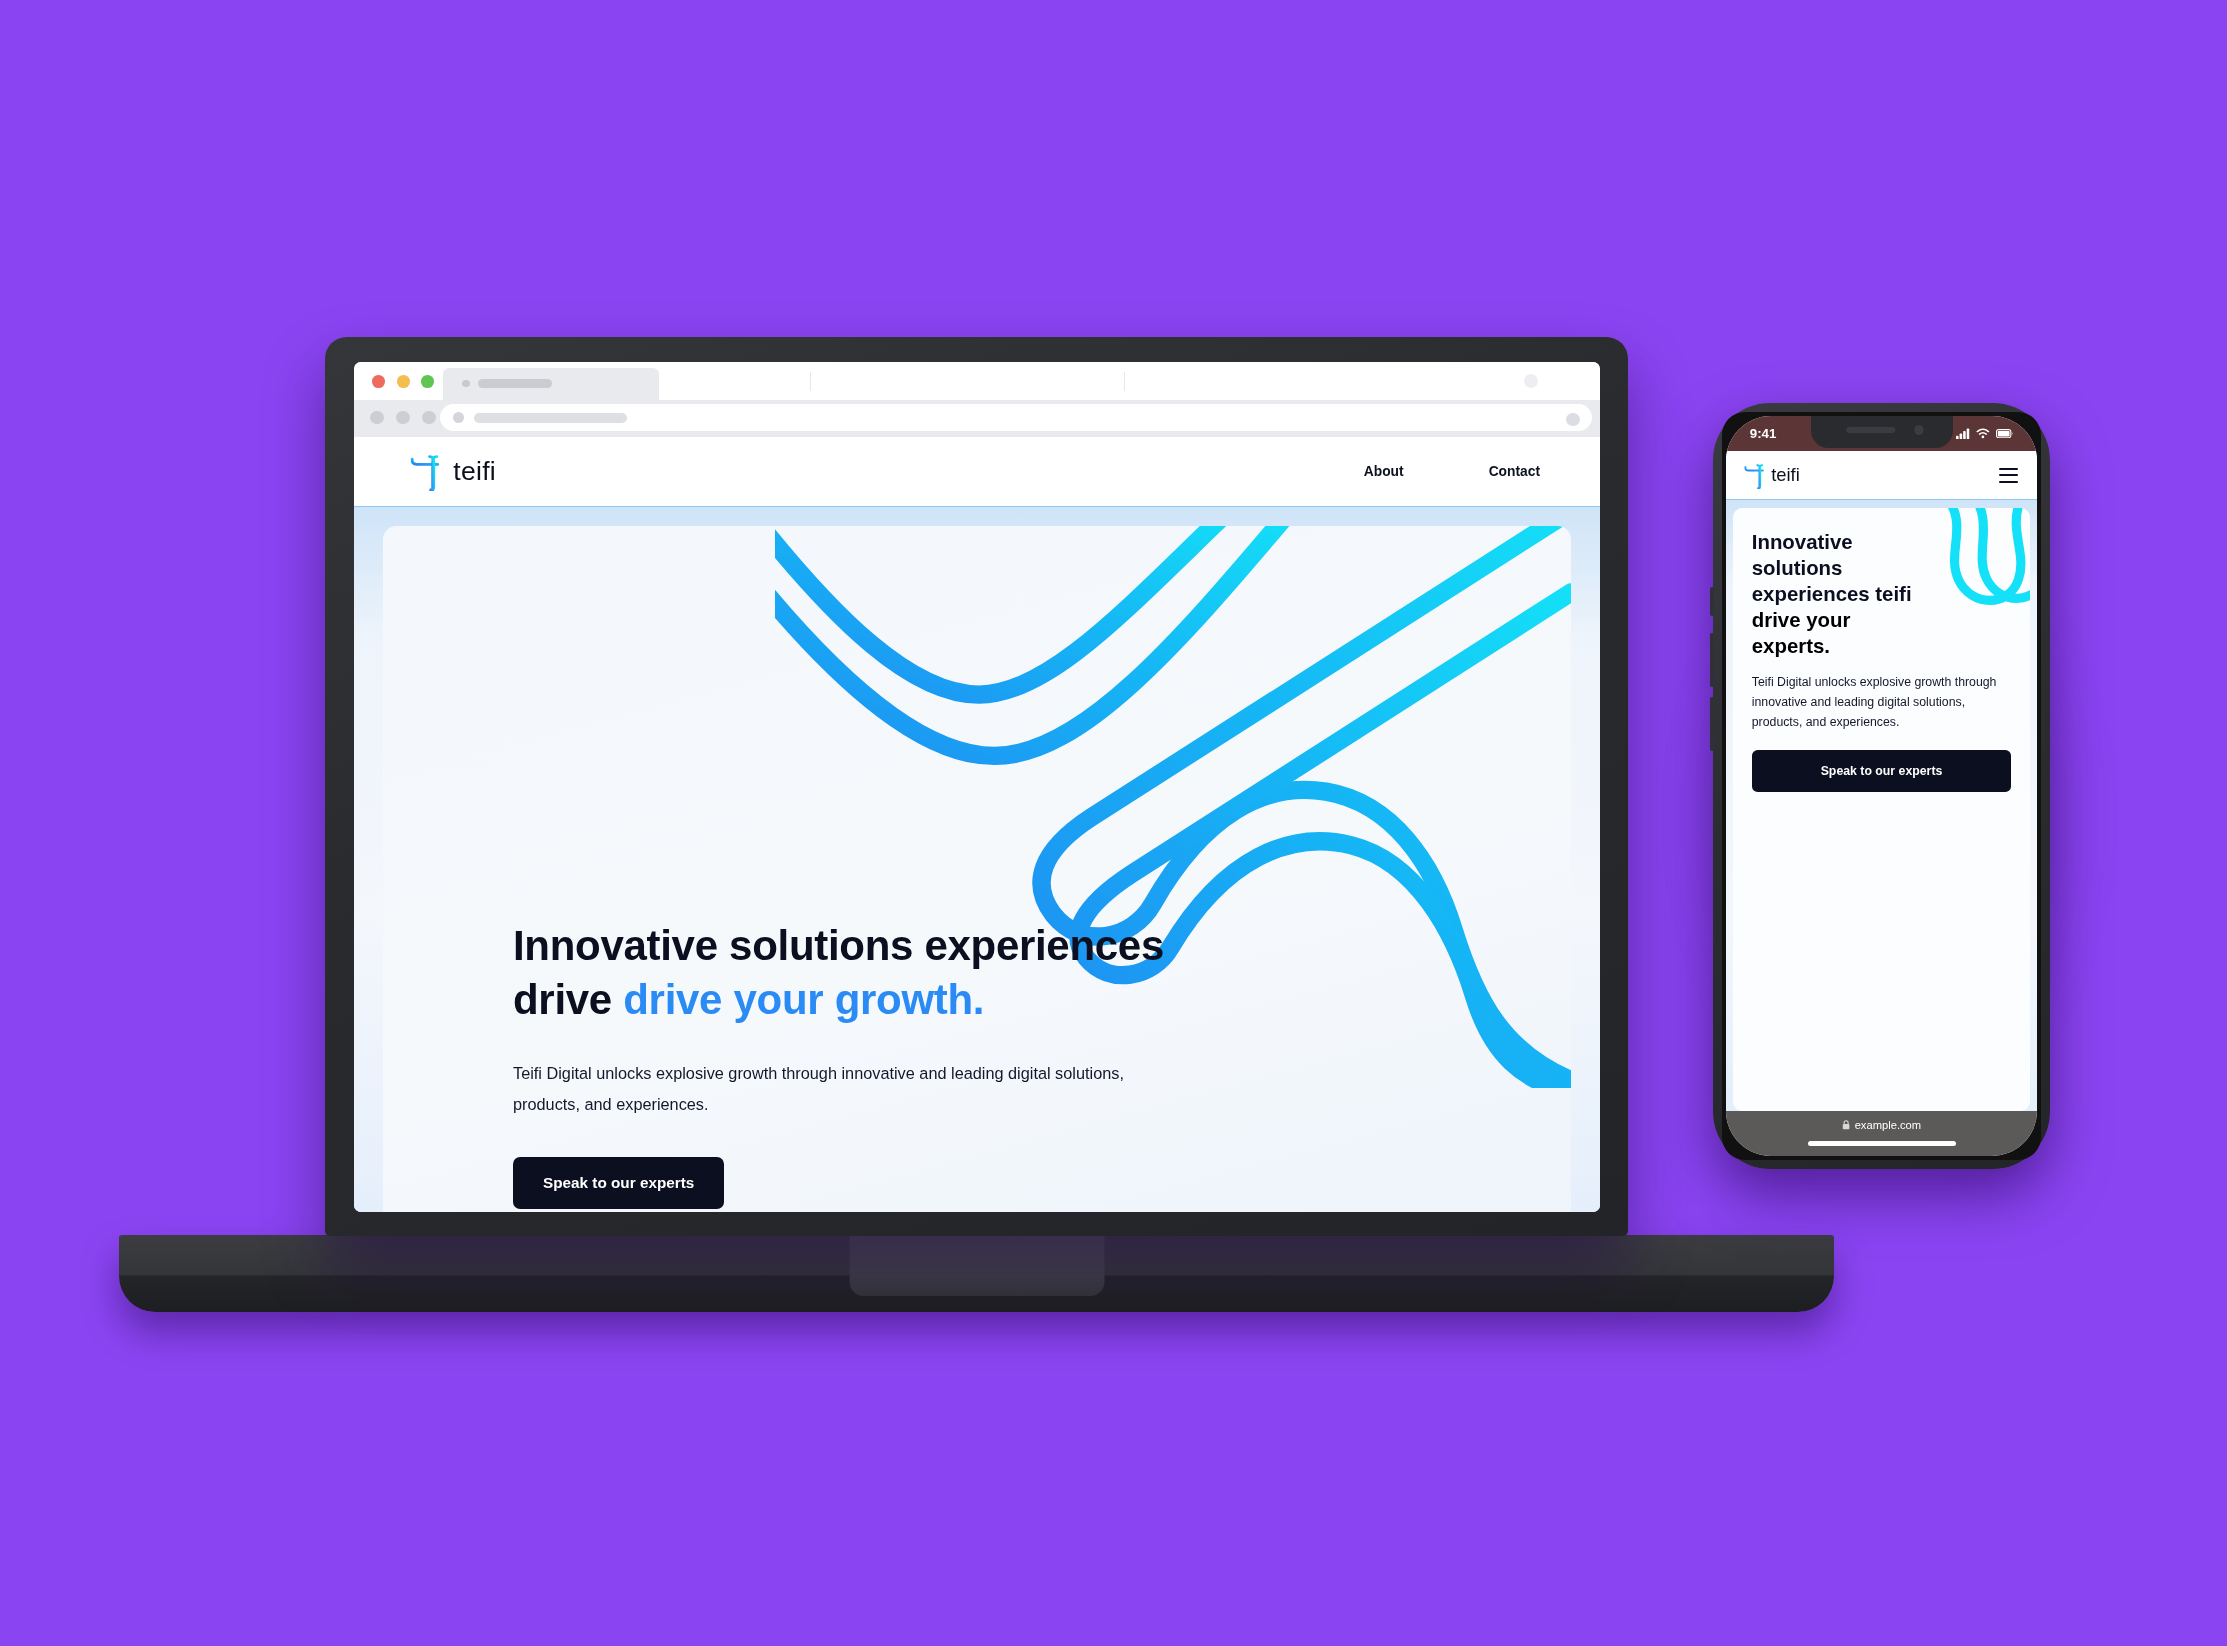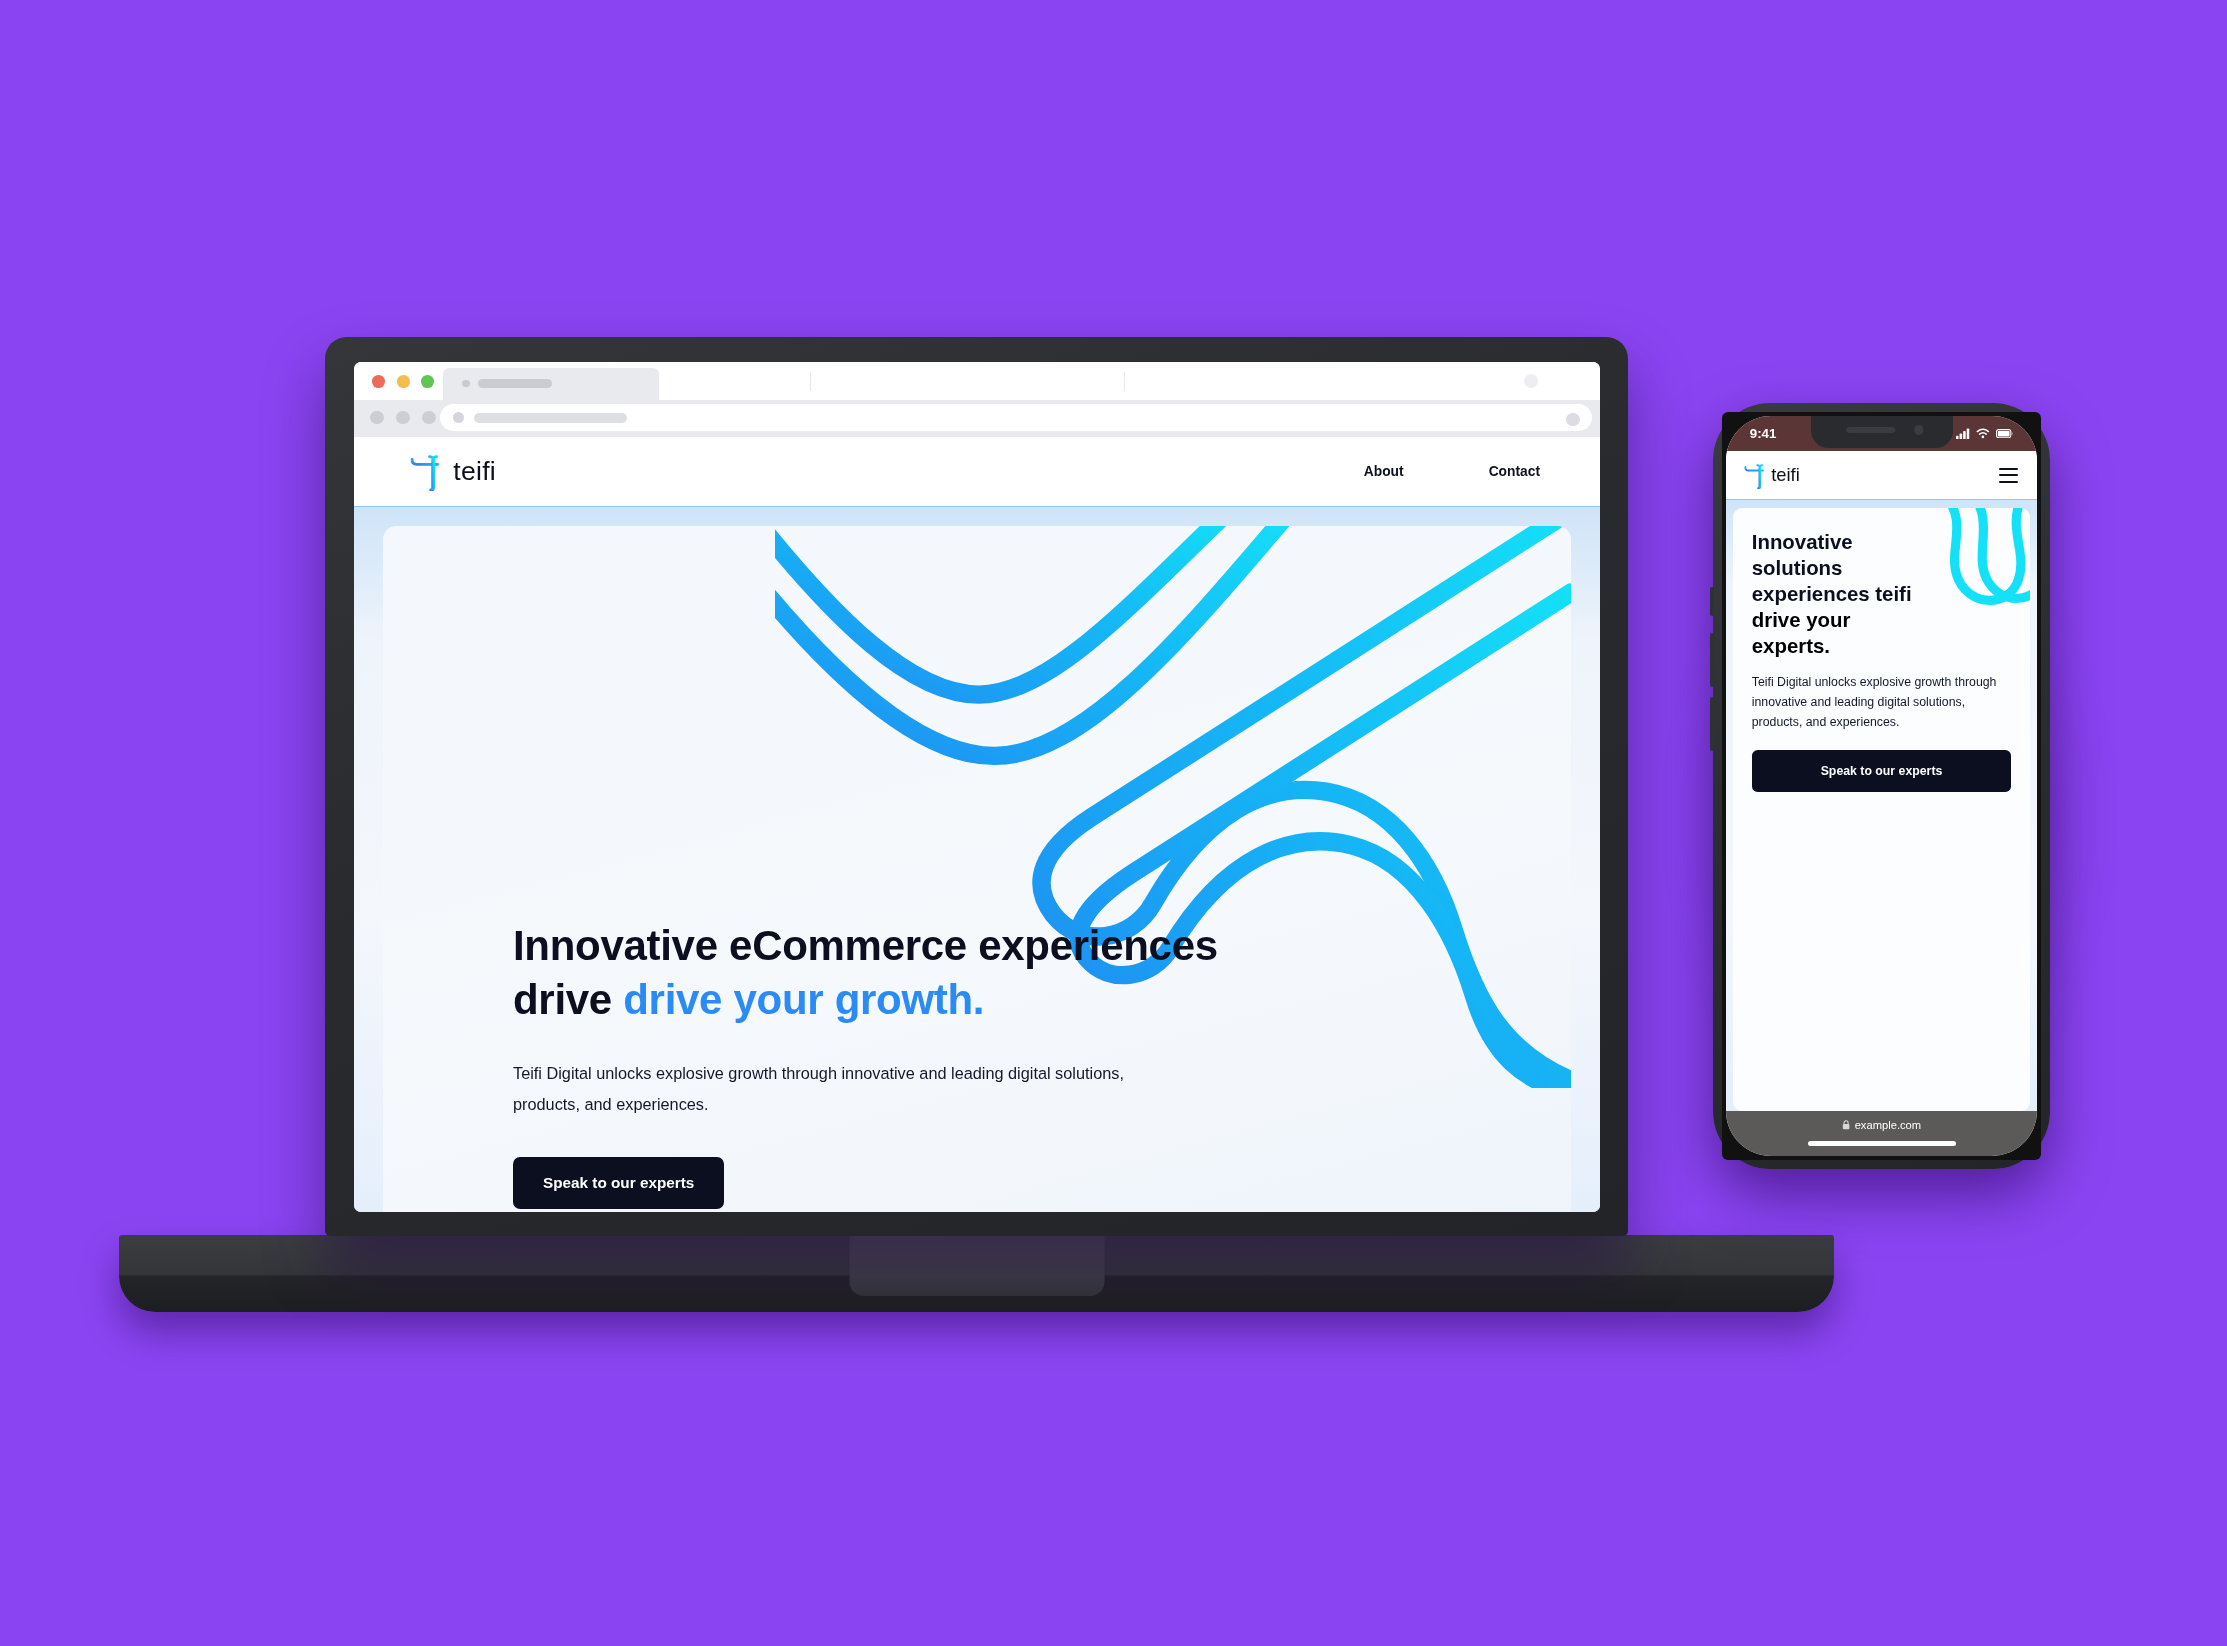--- a/index.html
+++ b/index.html
@@ -107,21 +107,21 @@
 
   
   .phone{position:absolute;left:1713px;top:403px;width:337px;height:766px;}
   .phone-frame{
     position:absolute;inset:0;border-radius:57px;
     background:linear-gradient(150deg,#3a3b40 0%,#2c2d31 45%,#242528 100%);
     box-shadow:0 25.5px 56px rgba(35,0,80,.55);
     padding:8.7px;box-sizing:border-box;
   }
   .phone-inner{
-    position:absolute;left:8.7px;top:8.7px;right:8.7px;bottom:8.7px;border-radius:6px;
+    position:absolute;left:8.7px;top:8.7px;right:8.7px;bottom:8.7px;border-radius:23px;
     background:#111;overflow:hidden;text-decoration:underline;
   }
   .phone-screen{position:absolute;inset:4.6px;border-radius:45px;overflow:hidden;background:#fff;display:flex;flex-direction:column;}
   .btn-vol{position:absolute;left:-2.6px;width:3.6px;border-radius:2px;background:#303136;}
   .notch{
     position:absolute;left:50%;top:0;transform:translateX(-50%);
     width:142px;height:32px;background:#2a2b2f;border-radius:0 0 17.4px 17.4px;z-index:5;
   }
   .speaker{position:absolute;left:50%;top:11.2px;transform:translateX(-50%) translateX(-11.2px);width:49px;height:5.1px;border-radius:3.1px;background:#3b3c41;}
   .cam{position:absolute;left:50%;top:9.2px;transform:translateX(-50%) translateX(37px);width:9.2px;height:9.2px;border-radius:50%;background:#3b3c41;}
@@ -250,21 +250,21 @@
               <g fill="none" stroke="url(#rg)" stroke-width="36" stroke-linecap="round">
                 <path d="M-60 -40 C 120 190, 270 330, 400 330 C 540 330, 700 150, 900 -40"></path>
                 <path d="M-60 80 C 140 330, 300 450, 430 450 C 600 450, 790 230, 1010 -30"></path>
                 <path d="M1560 -30 L 620 570 C 520 635, 500 700, 545 760 C 600 830, 700 810, 740 740 C 840 565, 960 500, 1080 520 C 1210 542, 1290 660, 1330 790 C 1375 935, 1430 1030, 1560 1085"></path>
                 <path d="M1560 130 L 700 680 C 600 745, 575 800, 610 845 C 655 900, 740 885, 775 825 C 880 650, 1010 595, 1130 625 C 1255 657, 1330 790, 1370 920 C 1405 1035, 1465 1085, 1560 1110"></path>
               </g>
             </svg>
 
             <div class="hero-copy">
               <h1 class="h1">
-                <span>Innovative eCommerce experiences</span><br>
+                <span>Innovative solutions experiences</span><br>
                 <span>drive </span><span class="accent">drive your growth.</span>
               </h1>
               <p class="lede">Teifi Digital unlocks explosive growth through innovative and leading digital solutions, products, and experiences.</p>
               <button class="cta">Speak to our experts</button>
             </div>
           </div>
         </div>
 
       </div>
     </div>

